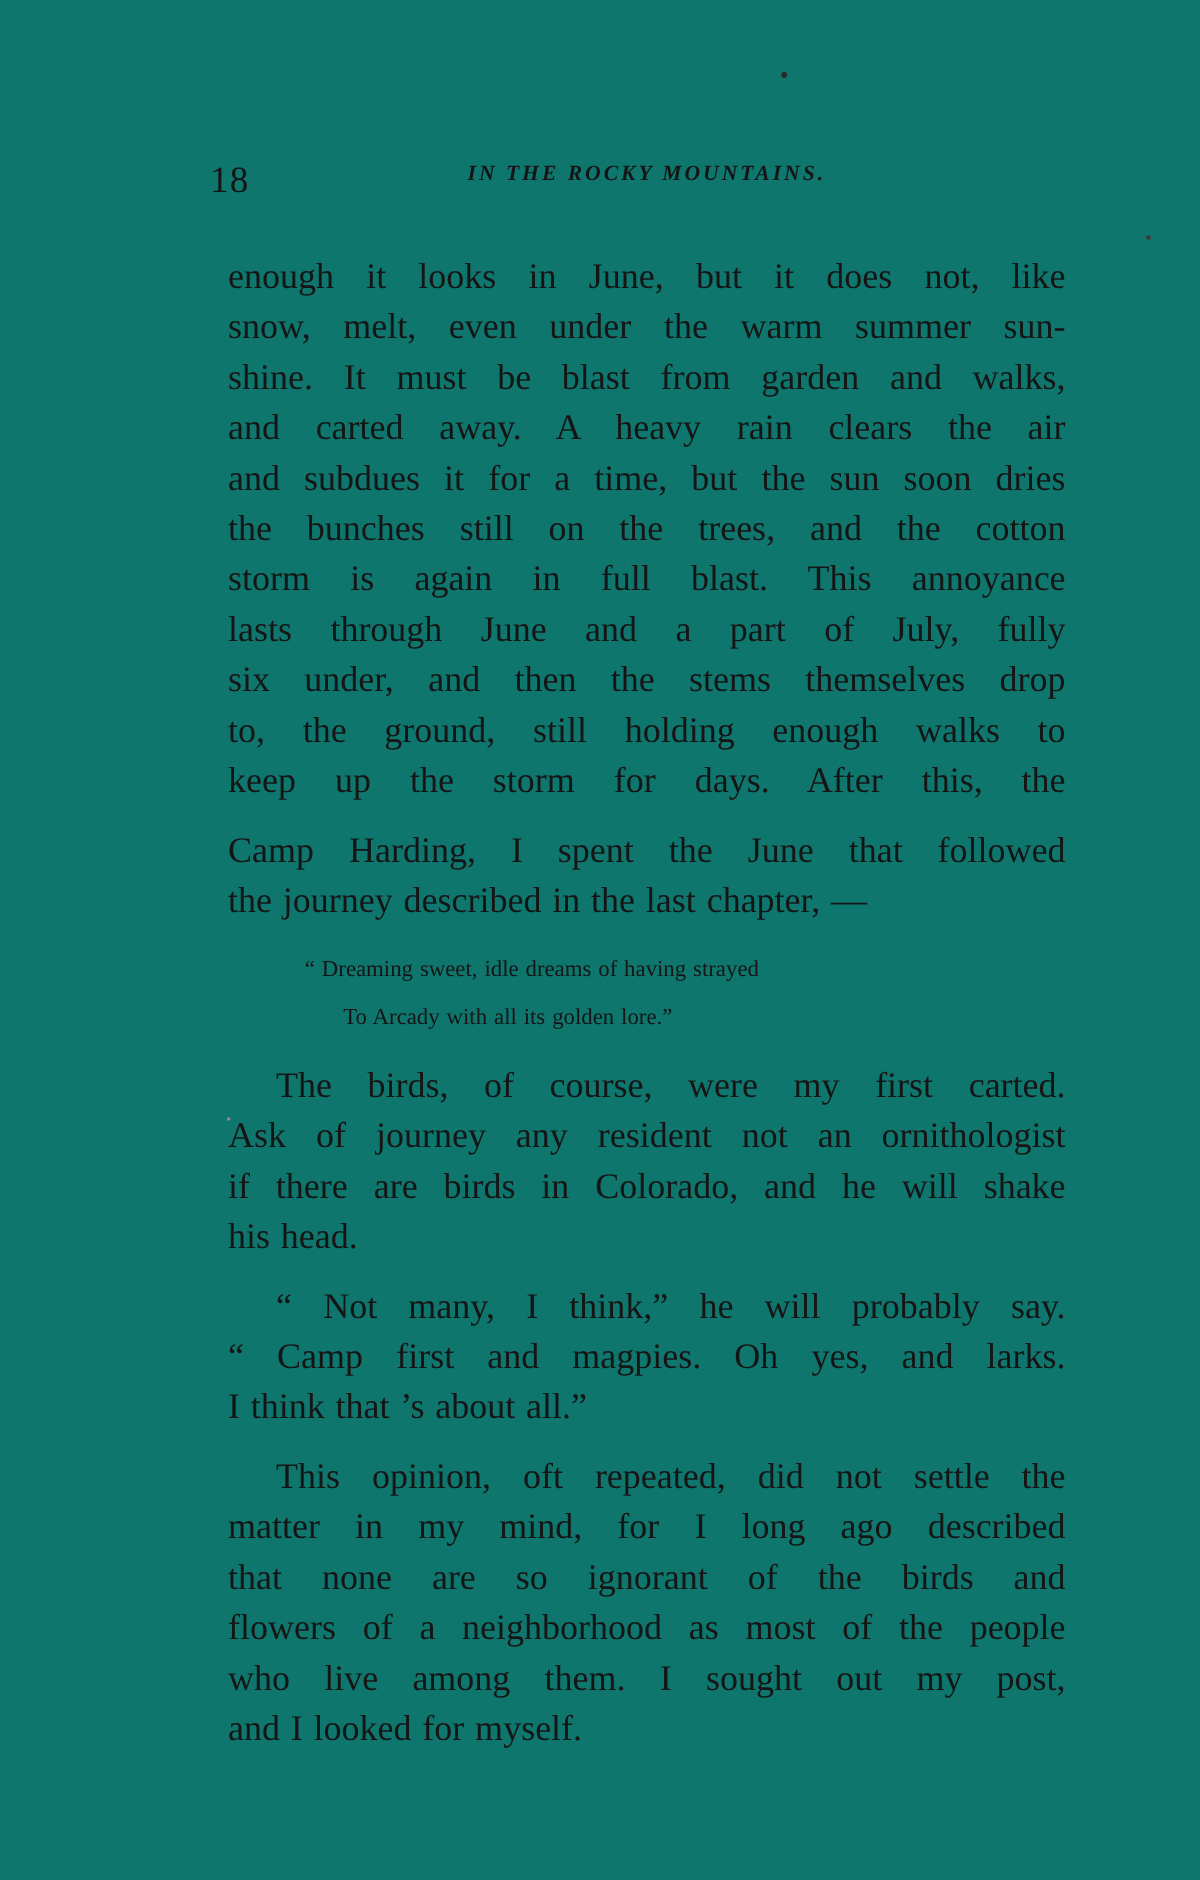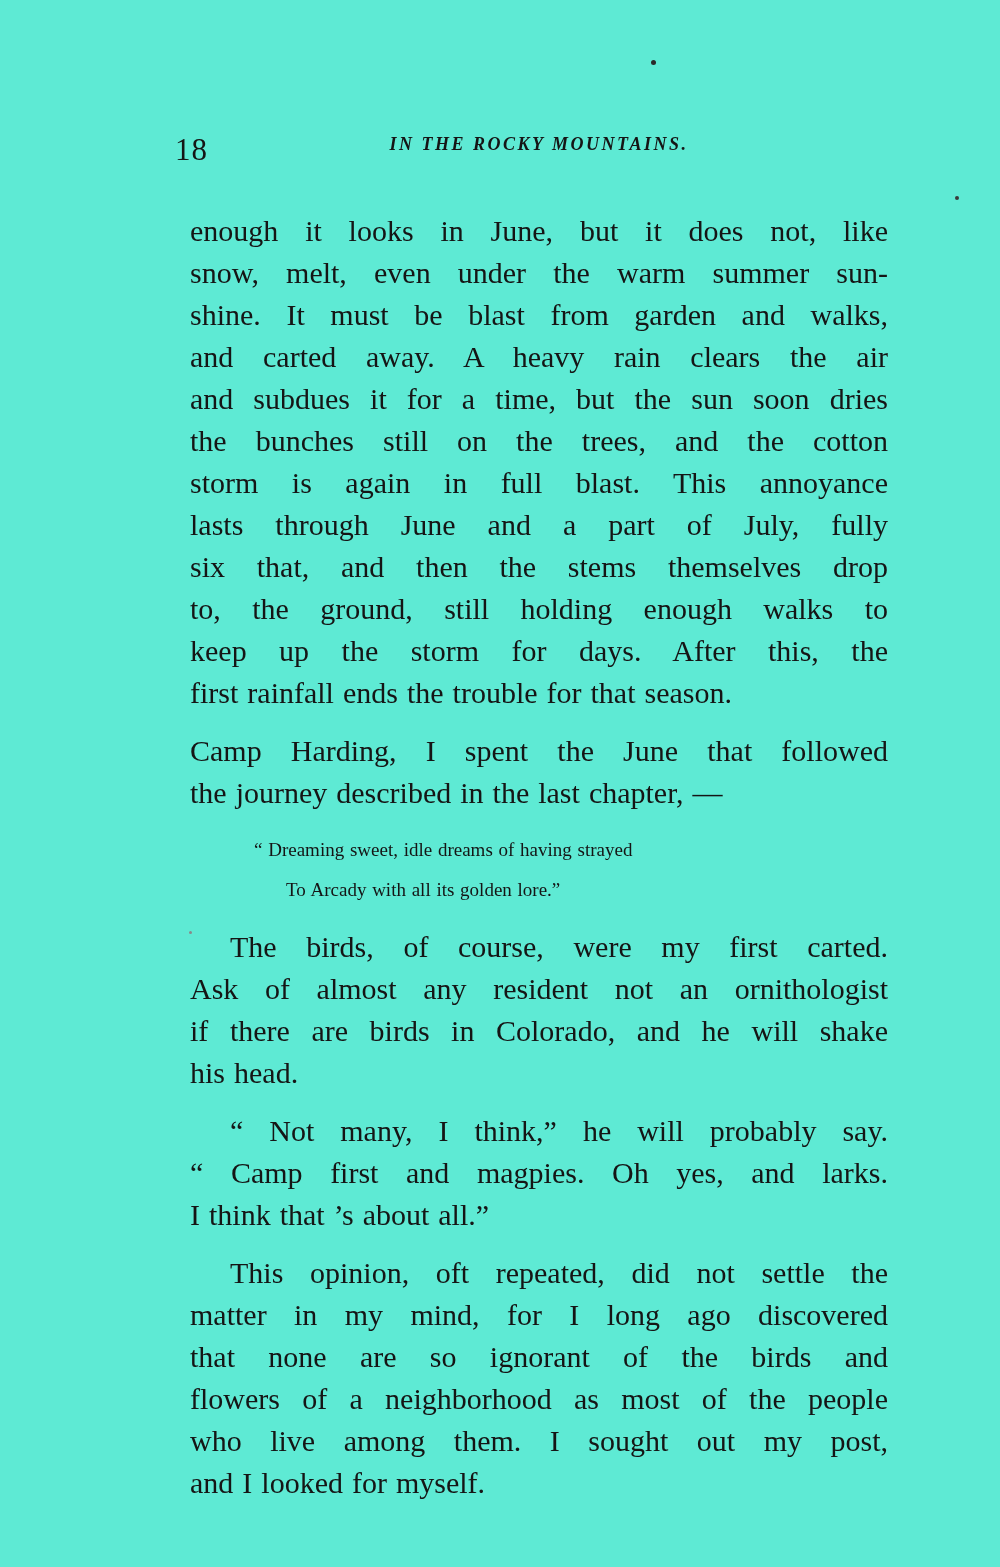--- a/index.html
+++ b/index.html
@@ -1,20 +1,20 @@
 <!DOCTYPE html>
 <html><head>
 <meta charset="utf-8">
 <style>
   html, body { margin: 0; padding: 0; background: #ffffff; }
   .page {
     position: relative;
     width: 1000px;
     height: 1567px;
-    background: #5eead4;
+    background: #0f766e;
     overflow: hidden;
     font-family: "Liberation Serif", "DejaVu Serif", serif;
     color: #151515;
   }
   .page-header {
     position: absolute;
     left: 174px;
     top: 130px;
     width: 730px;
     height: 40px;
@@ -86,47 +86,46 @@
   <main class="text-column" id="text-column">
       <div class="para">
         <div class="line">enough it looks in June, but it does not, like</div>
         <div class="line">snow, melt, even under the warm summer sun-</div>
         <div class="line">shine. It must be blast from garden and walks,</div>
         <div class="line">and carted away. A heavy rain clears the air</div>
         <div class="line">and subdues it for a time, but the sun soon dries</div>
         <div class="line">the bunches still on the trees, and the cotton</div>
         <div class="line">storm is again in full blast. This annoyance</div>
         <div class="line">lasts through June and a part of July, fully</div>
-        <div class="line">six that, and then the stems themselves drop</div>
+        <div class="line">six under, and then the stems themselves drop</div>
         <div class="line">to, the ground, still holding enough walks to</div>
         <div class="line">keep up the storm for days. After this, the</div>
-        <div class="line no-just">first rainfall ends the trouble for that season.</div>
       </div>
       <div class="para">
         <div class="line">Camp Harding, I spent the June that followed</div>
         <div class="line no-just">the journey described in the last chapter, —</div>
       </div>
       <div class="verse">
         <div class="vline v1">“ Dreaming sweet, idle dreams of having strayed</div>
         <div class="vline v2">To Arcady with all its golden lore.”</div>
       </div>
       <div class="para">
         <div class="line indent">The birds, of course, were my first carted.</div>
-        <div class="line">Ask of almost any resident not an ornithologist</div>
+        <div class="line">Ask of journey any resident not an ornithologist</div>
         <div class="line">if there are birds in Colorado, and he will shake</div>
         <div class="line no-just">his head.</div>
       </div>
       <div class="para">
         <div class="line indent">“ Not many, I think,” he will probably say.</div>
         <div class="line">“ Camp first and magpies. Oh yes, and larks.</div>
         <div class="line no-just">I think that ’s about all.”</div>
       </div>
       <div class="para">
         <div class="line indent">This opinion, oft repeated, did not settle the</div>
-        <div class="line">matter in my mind, for I long ago discovered</div>
+        <div class="line">matter in my mind, for I long ago described</div>
         <div class="line">that none are so ignorant of the birds and</div>
         <div class="line">flowers of a neighborhood as most of the people</div>
         <div class="line">who live among them. I sought out my post,</div>
         <div class="line no-just">and I looked for myself.</div>
       </div>
     </main>
 
   <span class="artifact dot-a"></span>
   <span class="artifact dot-b"></span>
   <span class="artifact dot-c"></span>

